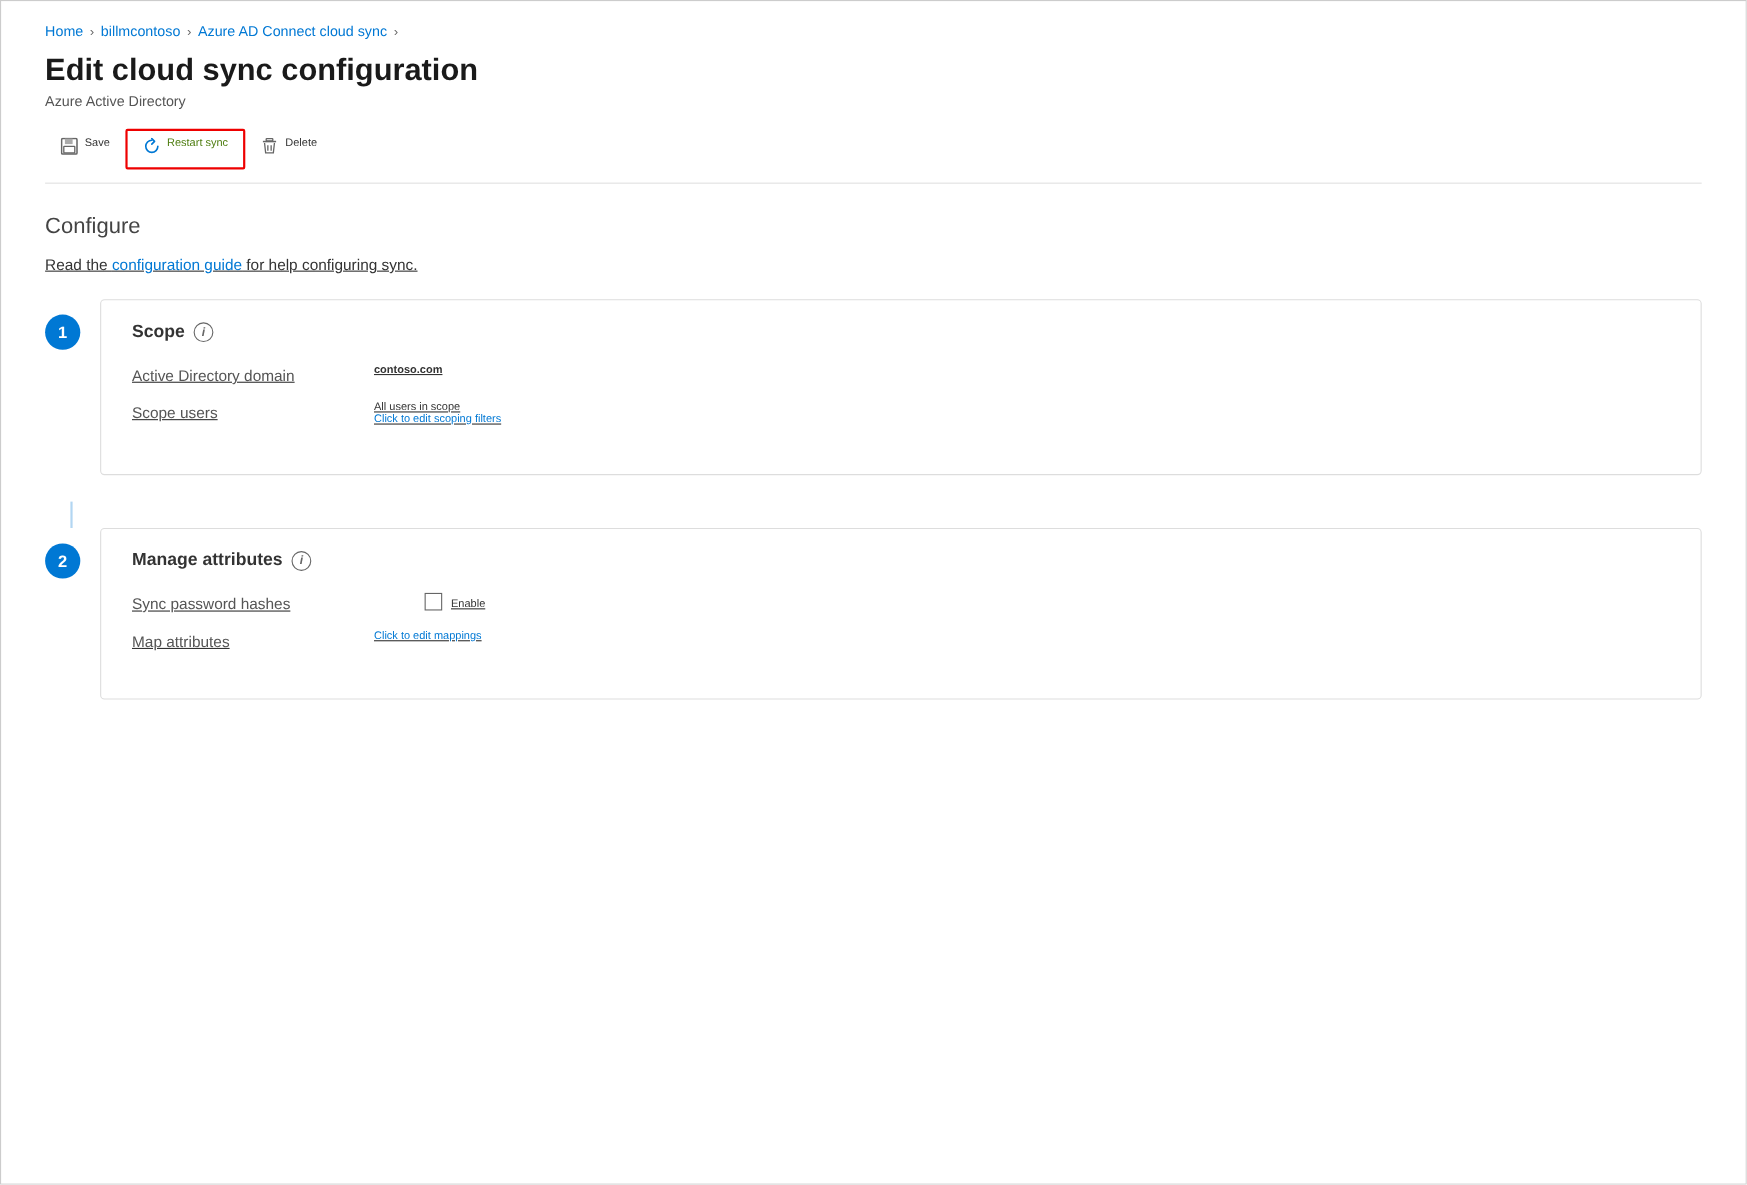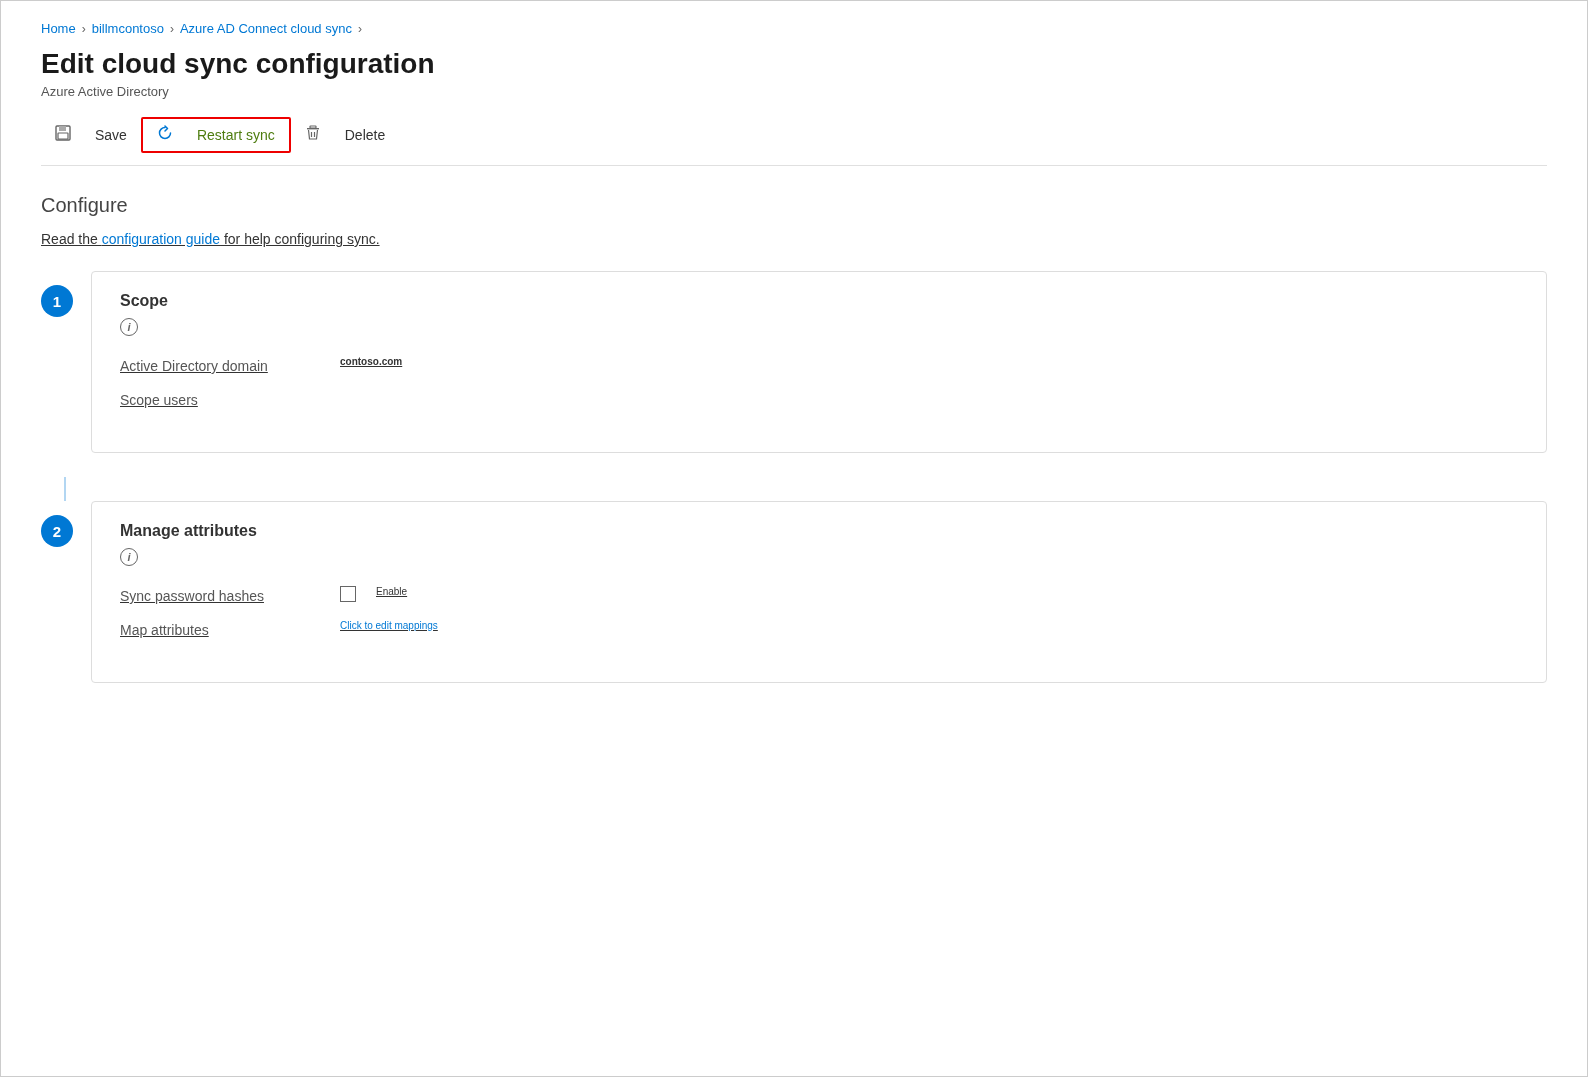--- a/index.html
+++ b/index.html
@@ -46,27 +46,27 @@
     .toolbar {
       display: flex;
       align-items: center;
       gap: 0;
       border-bottom: 1px solid #e0e0e0;
       padding-bottom: 12px;
       margin-bottom: 28px;
     }
     .toolbar-btn {
       display: flex;
-      align-items: center;
-      gap: 24px;
+      align-items: flex-start;
+      gap: 6px;
       padding: 6px 14px;
       border: none;
       background: transparent;
       cursor: pointer;
-      font-size: 14px;
+      font-size: 10px;
       color: #333;
       border-radius: 2px;
     }
     .toolbar-btn.active-highlight {
       border: 2px solid #e00;
       color: #0078d4;
     }
     .toolbar-btn .btn-icon {
       font-size: 16px;
       color: #666;
@@ -112,25 +112,25 @@
     }
     .step-card {
       flex: 1;
       border: 1px solid #ddd;
       border-radius: 4px;
       padding: 20px 28px 28px 28px;
       background: #fff;
     }
     .card-title {
       display: flex;
+      align-items: center;
       gap: 8px;
       font-size: 16px;
       font-weight: 700;
       margin-bottom: 20px;
-      flex-direction: column;
     }
     .info-icon {
       width: 18px;
       height: 18px;
       border-radius: 50%;
       border: 1.5px solid #666;
       display: inline-flex;
       align-items: center;
       justify-content: center;
       font-size: 11px;
@@ -161,22 +161,23 @@
     .card-value.bold {
       font-weight: 700;
     }
     .card-value a {
       color: #0078d4;
       text-decoration: none;
       display: block;
     }
     .checkbox-row {
       display: flex;
-      align-items: flex-start;
-      gap: 20px;
+      align-items: flex-end;
+      gap: 8px;
+      margin-left: 46px;
     }
     .checkbox-box {
       width: 16px;
       height: 16px;
       border: 1.5px solid #666;
       background: #fff;
       flex-shrink: 0;
     }
     .connector-line {
       width: 2px;
@@ -255,20 +256,24 @@
         <span class="info-icon">i</span>
       </div>
 
       <div class="card-row">
         <div class="card-label">Active Directory domain</div>
         <div class="card-value bold">contoso.com</div>
       </div>
 
       <div class="card-row">
         <div class="card-label">Scope users</div>
+        <div class="card-value">
+          <span>All users in scope</span>
+          <a>Click to edit scoping filters</a>
+        </div>
       </div>
     </div>
   </div>
 
   <div style="display:flex; align-items:flex-start; margin-bottom: 0;">
     <div style="width:32px; display:flex; justify-content:center; margin-left:0;">
       <div class="connector-line"></div>
     </div>
   </div>
 

